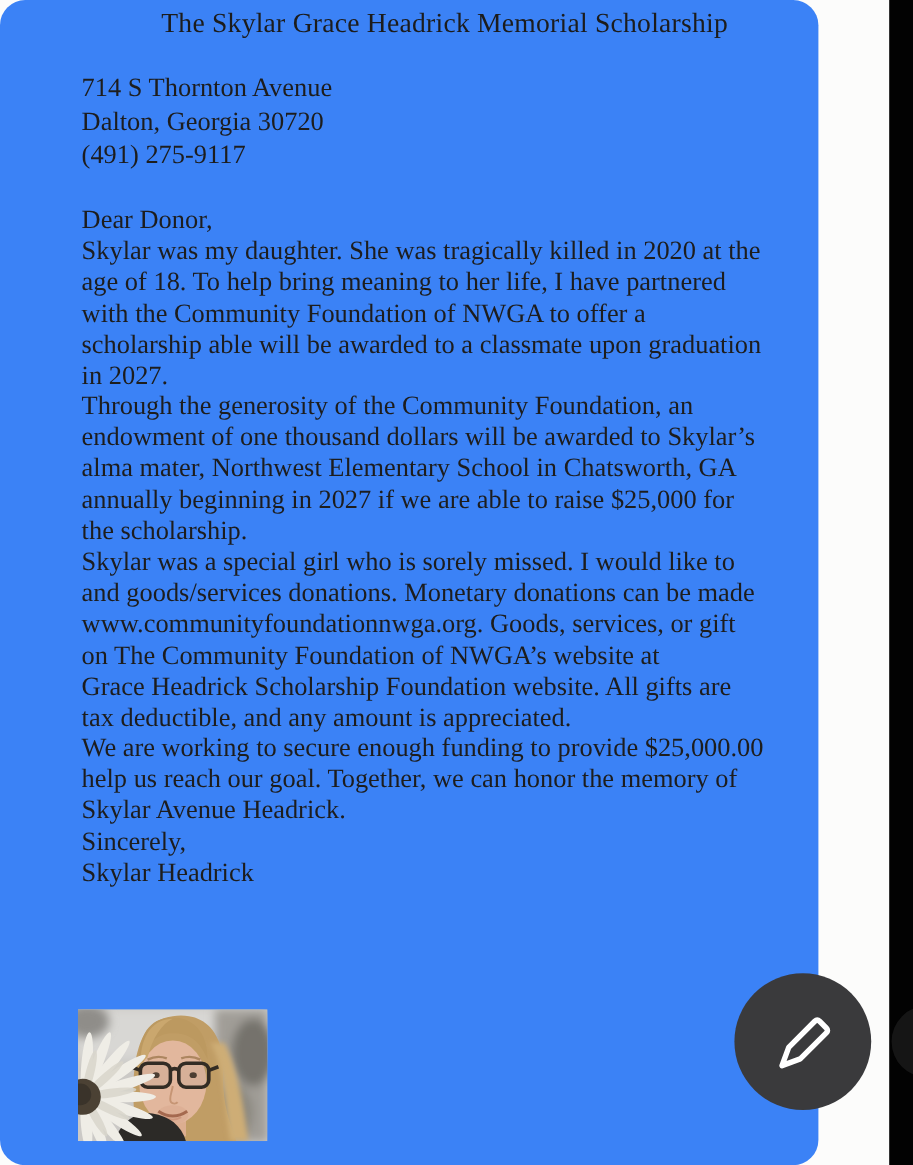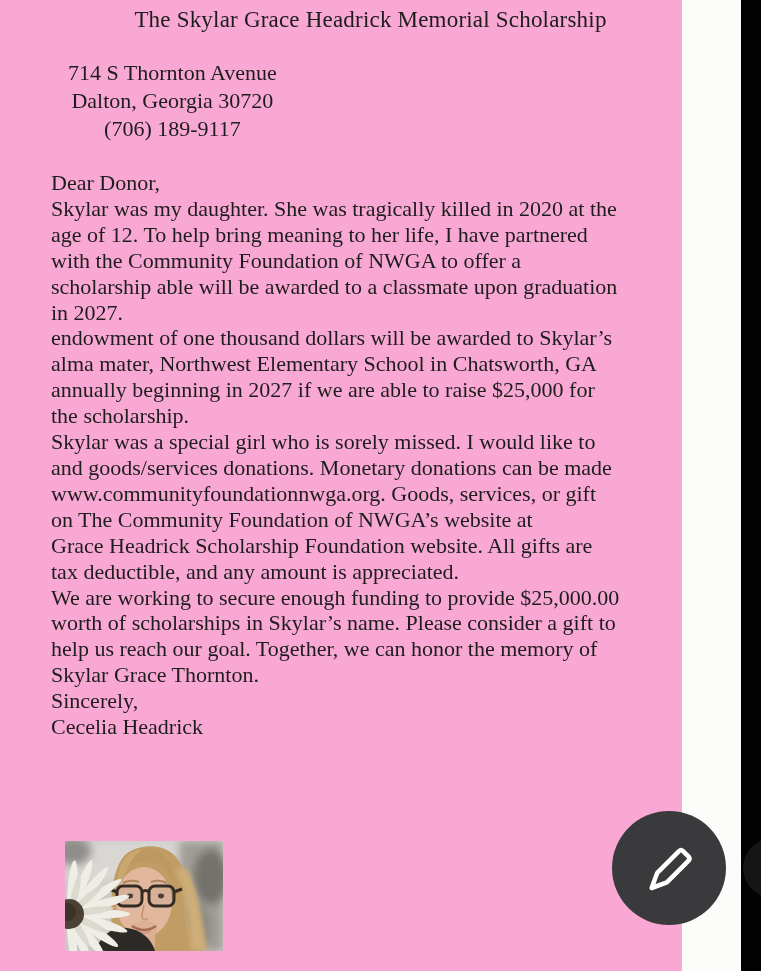--- a/index.html
+++ b/index.html
@@ -7,38 +7,39 @@
     position: relative;
     width: 761px; height: 971px;
     overflow: hidden;
     background: #fcfcfb;
     font-family: "Liberation Serif", "DejaVu Serif", serif;
     color: #1d1d1d;
   }
   .page {
     position: absolute; left: 0; top: 0;
     width: 682px; height: 971px;
-    background: #f9a8d4;
+    background: #3b82f6;
+    border-radius: 21px;
   }
   .title {
     position: absolute; left: 0; top: 7px;
     width: 741px;
     text-align: center;
     font-size: 23px;
     line-height: 26px;
     color: #1c1c1c;
     letter-spacing: 0.2px;
   }
   .address {
     position: absolute; left: 68px; top: 59px;
     font-size: 22px;
   }
-  .address .line { line-height: 28px; white-space: nowrap; text-align: center; }
+  .address .line { line-height: 28px; white-space: nowrap; }
   .body-text {
-    position: absolute; left: 51px; top: 170px;
+    position: absolute; left: 68px; top: 170px;
     font-size: 22px;
   }
   .body-text .line { line-height: 25.9px; white-space: nowrap; }
   .photo {
     position: absolute; left: 65px; top: 841px;
     width: 158px; height: 110px;
     overflow: hidden;
   }
   .edit-btn {
     position: absolute; left: 612px; top: 811px;
@@ -67,49 +68,49 @@
 
 <div class="screen">
 
   <div class="page">
 
     <div class="title">The Skylar Grace Headrick Memorial Scholarship</div>
 
     <div class="address">
         <div class="line">714 S Thornton Avenue</div>
         <div class="line">Dalton, Georgia 30720</div>
-        <div class="line">(706) 189-9117</div>
+        <div class="line">(491) 275-9117</div>
       </div>
 
     <div class="body-text">
       <div>
           <div class="line">Dear Donor,</div>
           <div class="line">Skylar was my daughter. She was tragically killed in 2020 at the</div>
-          <div class="line">age of 12. To help bring meaning to her life, I have partnered</div>
+          <div class="line">age of 18. To help bring meaning to her life, I have partnered</div>
           <div class="line">with the Community Foundation of NWGA to offer a</div>
           <div class="line">scholarship able will be awarded to a classmate upon graduation</div>
           <div class="line">in 2027.</div>
+          <div class="line">Through the generosity of the Community Foundation, an</div>
           <div class="line">endowment of one thousand dollars will be awarded to Skylar’s</div>
           <div class="line">alma mater, Northwest Elementary School in Chatsworth, GA</div>
           <div class="line">annually beginning in 2027 if we are able to raise $25,000 for</div>
           <div class="line">the scholarship.</div>
           <div class="line">Skylar was a special girl who is sorely missed. I would like to</div>
           <div class="line">and goods/services donations. Monetary donations can be made</div>
           <div class="line">www.communityfoundationnwga.org. Goods, services, or gift</div>
           <div class="line">on The Community Foundation of NWGA’s website at</div>
           <div class="line">Grace Headrick Scholarship Foundation website. All gifts are</div>
           <div class="line">tax deductible, and any amount is appreciated.</div>
           <div class="line">We are working to secure enough funding to provide $25,000.00</div>
-          <div class="line">worth of scholarships in Skylar’s name. Please consider a gift to</div>
           <div class="line">help us reach our goal. Together, we can honor the memory of</div>
-          <div class="line">Skylar Grace Thornton.</div>
+          <div class="line">Skylar Avenue Headrick.</div>
         </div>
       <div>
           <div class="line">Sincerely,</div>
-          <div class="line">Cecelia Headrick</div>
+          <div class="line">Skylar Headrick</div>
         </div>
     </div>
 
     <div class="photo">
       <svg width="158" height="110" viewBox="0 0 158 110" xmlns="http://www.w3.org/2000/svg">
         <defs>
           <filter id="b2" x="-30%" y="-30%" width="160%" height="160%">
               <feGaussianBlur stdDeviation="2"></feGaussianBlur>
             </filter>
           <filter id="b4" x="-40%" y="-40%" width="180%" height="180%">

